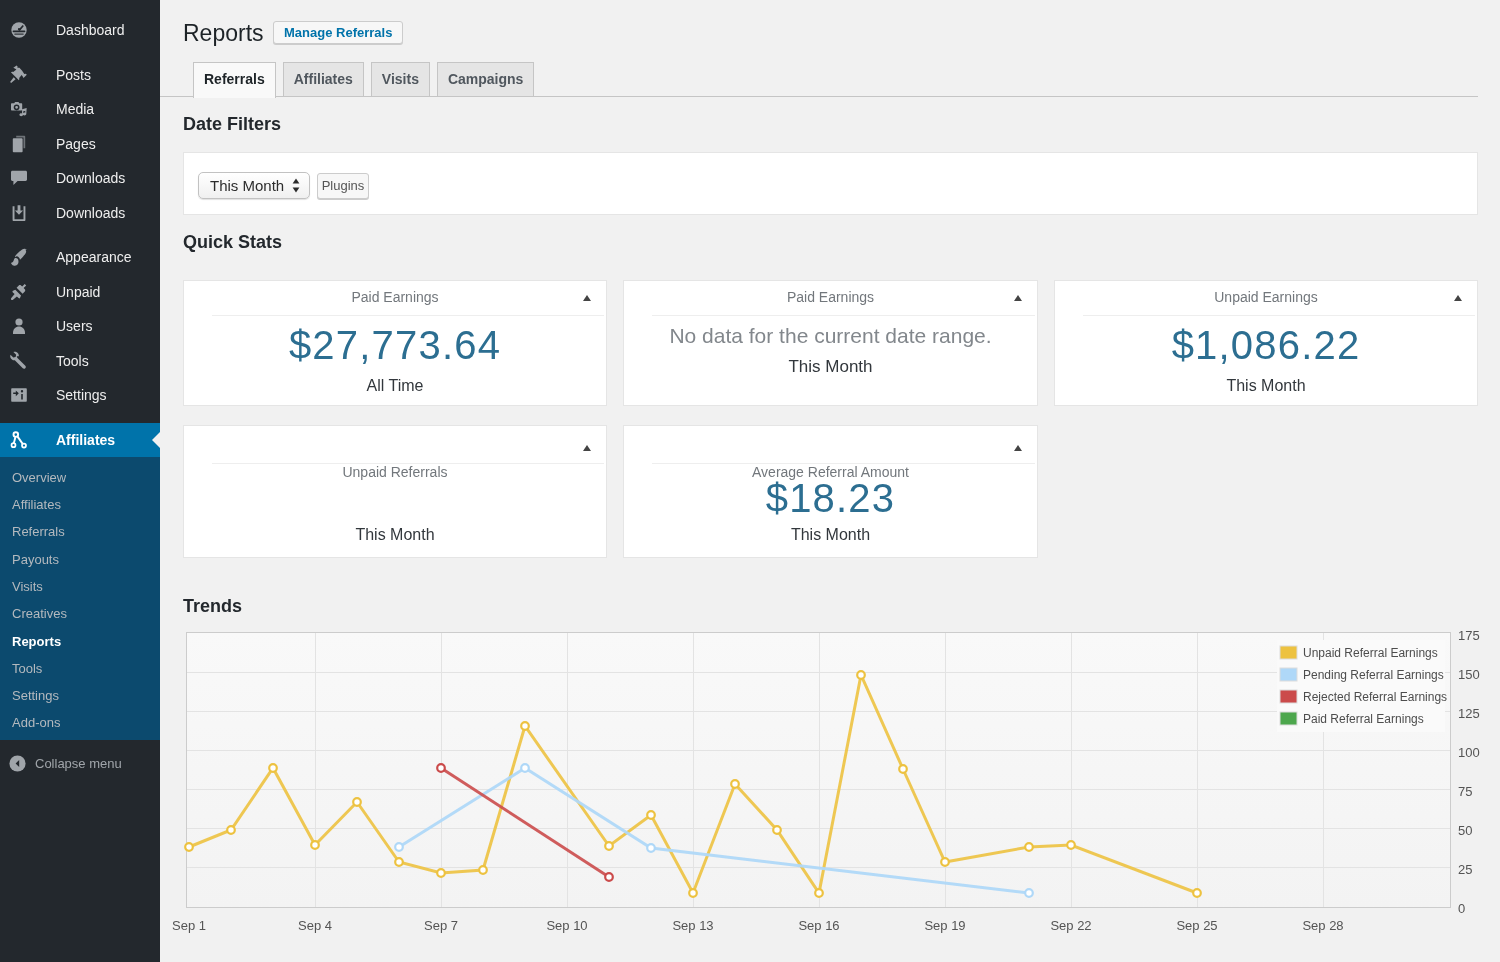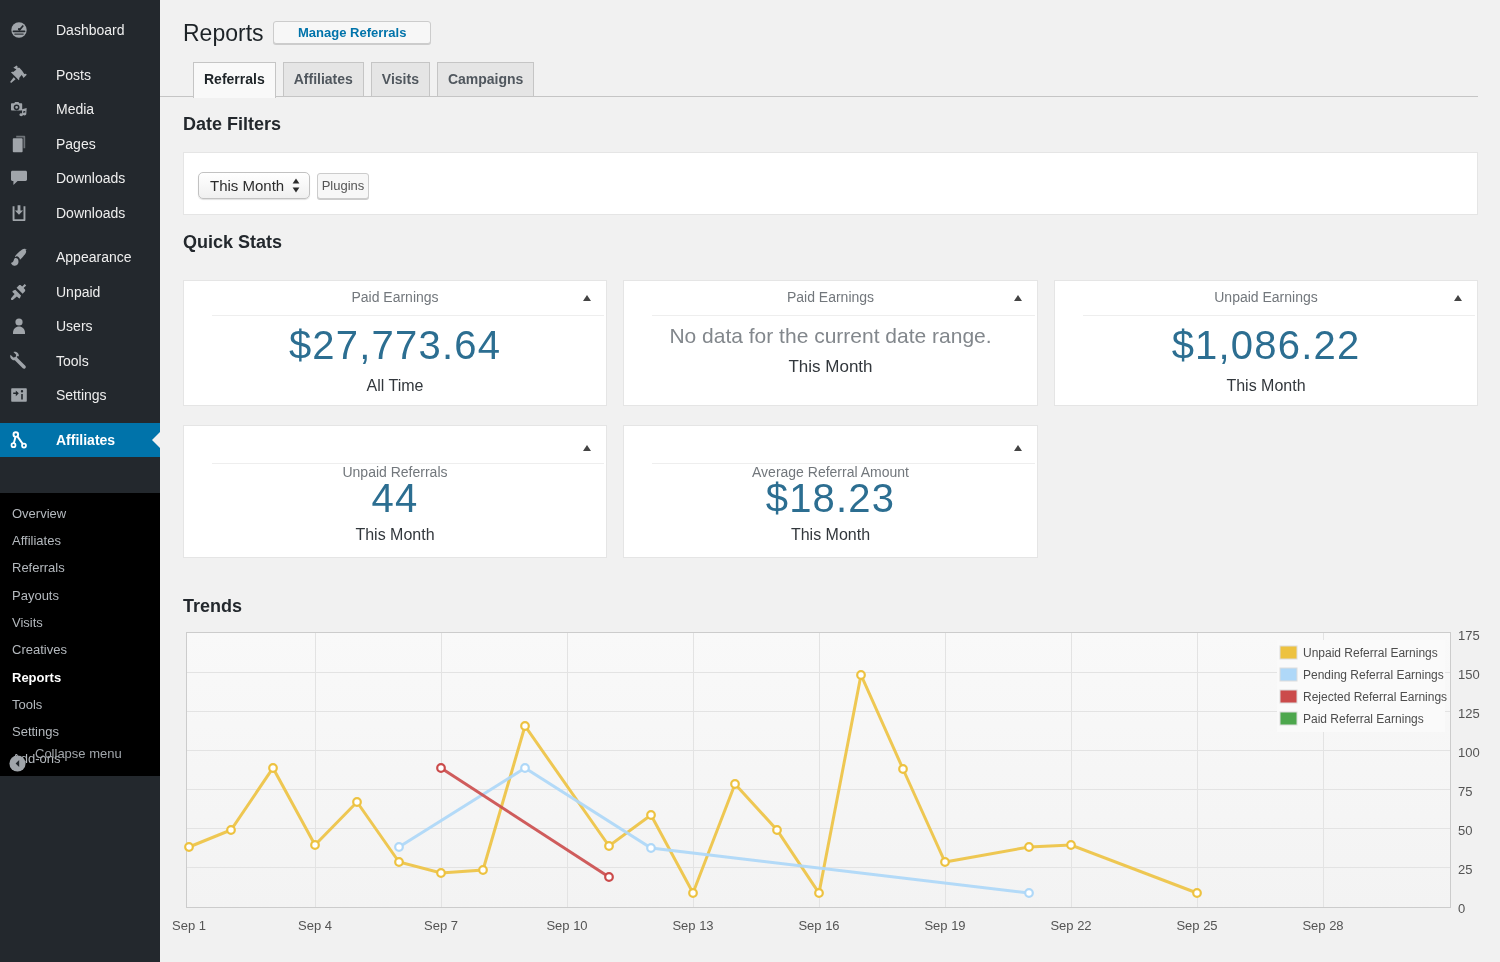--- a/index.html
+++ b/index.html
@@ -7,31 +7,31 @@
 
 
 #menu { position:fixed; left:0; top:0; width:160px; height:962px; background:#23282d; z-index:50; }
 .mi { position:relative; display:flex; align-items:center; height:34.5px; color:#eee; font-size:14px; font-weight:400; }
 .mi svg { position:absolute; left:9px; top:7.2px; width:20px; height:20px; fill:#a0a5aa; }
 .mi .lbl { margin-left:56px; }
 .sep { height:10px; }
 .mi.active { background:#0073aa; color:#fff; font-weight:600; }
 .mi.active svg { fill:#fff; }
 .mi.active:after { content:""; position:absolute; right:0; top:50%; margin-top:-8px; border:8px solid transparent; border-right-color:#f1f1f1; }
-#submenu { background:#000000; padding:7px 0 3px 0;margin-top:36px; }
+#submenu { background:#0c4a6e; padding:7px 0 3px 0; }
 .smi { display:block; padding:6.9px 12px; font-size:13px; color:#b4b9be; line-height:13.5px; }
 .smi.current { color:#fff; font-weight:700; }
-#collapse { position:absolute; left:0; top:746px; width:160px; height:34px; display:flex; color:#a0a5aa; font-size:13px; }
+#collapse { position:absolute; left:0; top:746px; width:160px; height:34px; display:flex; align-items:center; color:#a0a5aa; font-size:13px; }
 #collapse svg { position:absolute; left:8px; top:8px; width:19px; height:19px; fill:#a0a5aa; }
 #collapse .lbl { margin-left:35px; }
 
 
 #content { position:absolute; left:160px; top:0; width:1340px; height:962px; background:#f1f1f1; }
 h1 { position:absolute; left:23px; top:18.5px; font-size:23px; font-weight:400; color:#1d2327; line-height:1.3; }
-#manage { position:absolute; left:113px; top:21px; height:23px; line-height:21px; padding:0 24px; background:#f7f7f7; border:1px solid #ccc; border-radius:3px; color:#0073aa; font-size:13px; font-weight:600; box-shadow:0 1px 0 #ccc; }
+#manage { position:absolute; left:113px; top:21px; height:23px; line-height:21px; padding:0 10px; background:#f7f7f7; border:1px solid #ccc; border-radius:3px; color:#0073aa; font-size:13px; font-weight:600; box-shadow:0 1px 0 #ccc; }
 
 #tabs { position:absolute; left:0px; top:62px; width:1318px; height:35px; border-bottom:1px solid #c5c5c5; padding-left:33px; }
 .tab { position:relative; float:left; height:34px; line-height:32px; padding:0 10px; margin-right:7px; background:#e5e5e5; border:1px solid #c5c5c5; border-bottom:none; font-size:14px; font-weight:600; color:#50575e; }
 .tab.active { background:#f9f9f9; height:36px; color:#1d2327; z-index:2; position:relative; }
 
 h3.sec { position:absolute; left:23px; font-size:18px; font-weight:700; color:#23282d; }
 #h-datefilters { top:113.5px; }
 #h-quickstats { top:232px; }
 #h-trends { top:596px; }
 
@@ -221,21 +221,20 @@
       <div class="hd">Unpaid Earnings</div>
       <div class="tri"></div>
       <div class="dv"></div>
       <div class="num">$1,086.22</div>
       <div class="sub">This Month</div>
     </div>
   <div class="card r2 c1">
       <div class="hd">Unpaid Referrals</div>
       <div class="tri"></div>
       <div class="dv"></div>
-      <div class="num">44</div>
       <div class="sub">This Month</div>
     </div>
   <div class="card r2 c2">
       <div class="hd">Average Referral Amount</div>
       <div class="tri"></div>
       <div class="dv"></div>
       <div class="num">$18.23</div>
       <div class="sub">This Month</div>
     </div>
 

